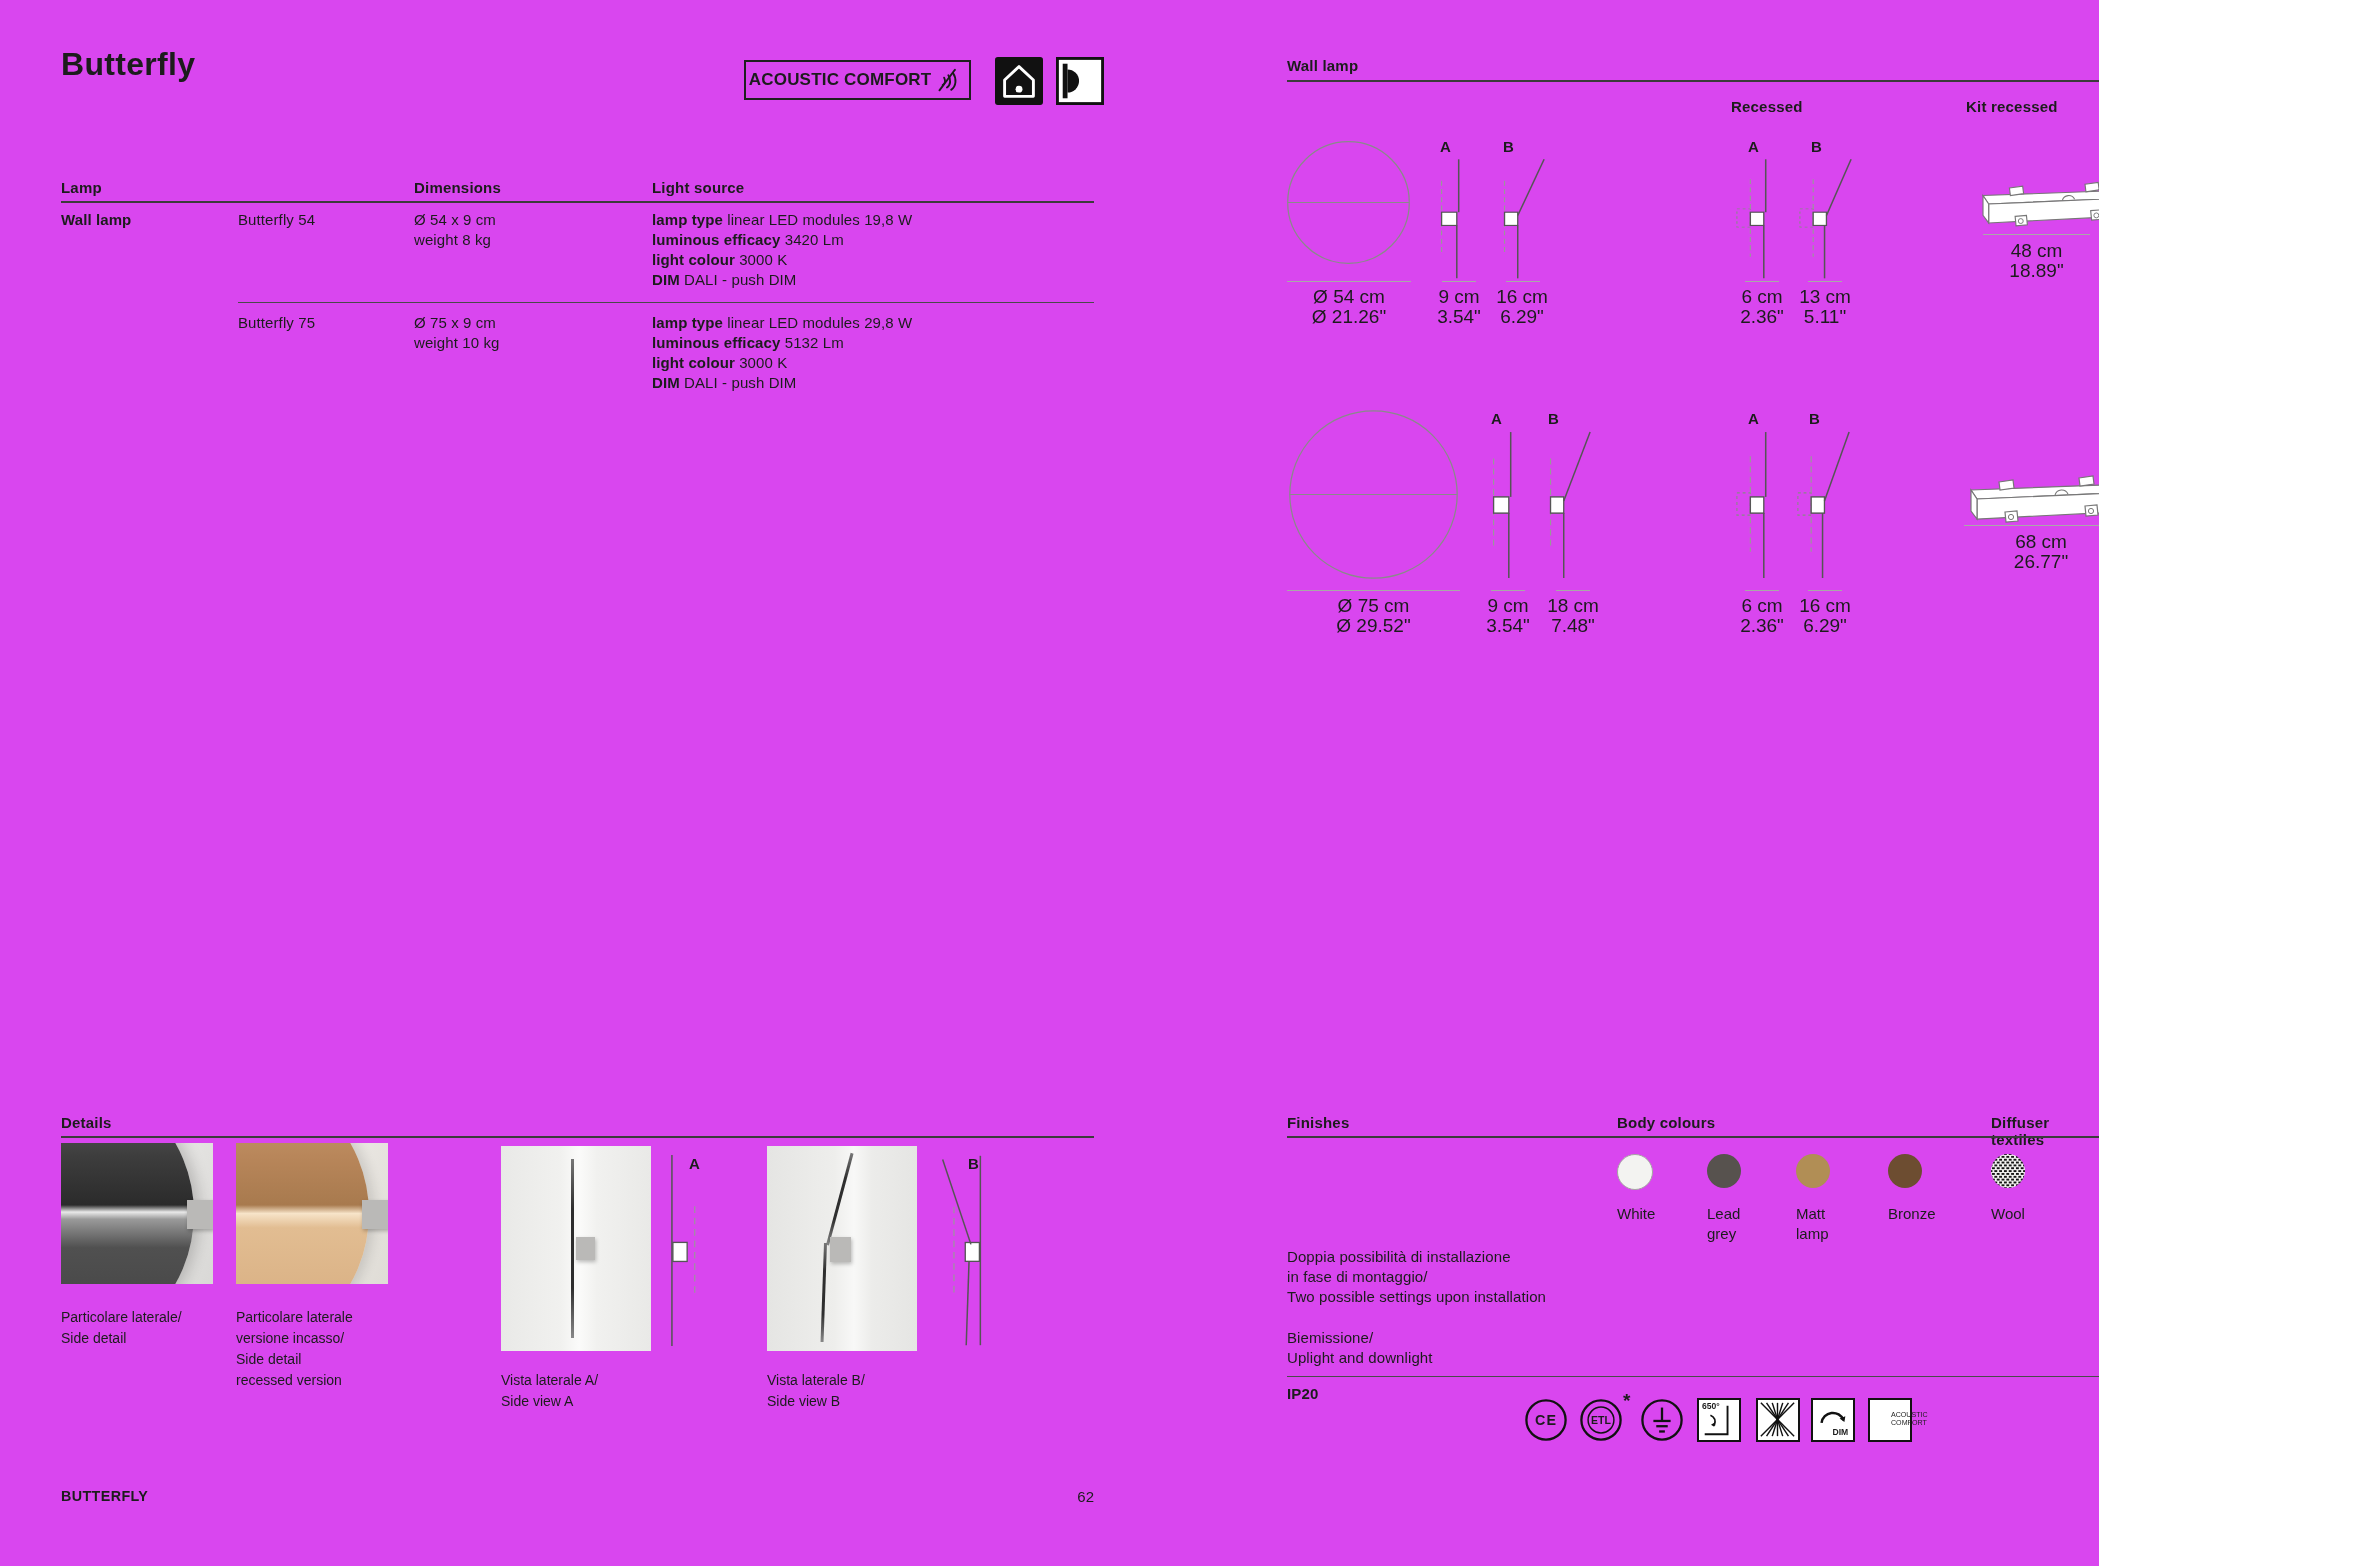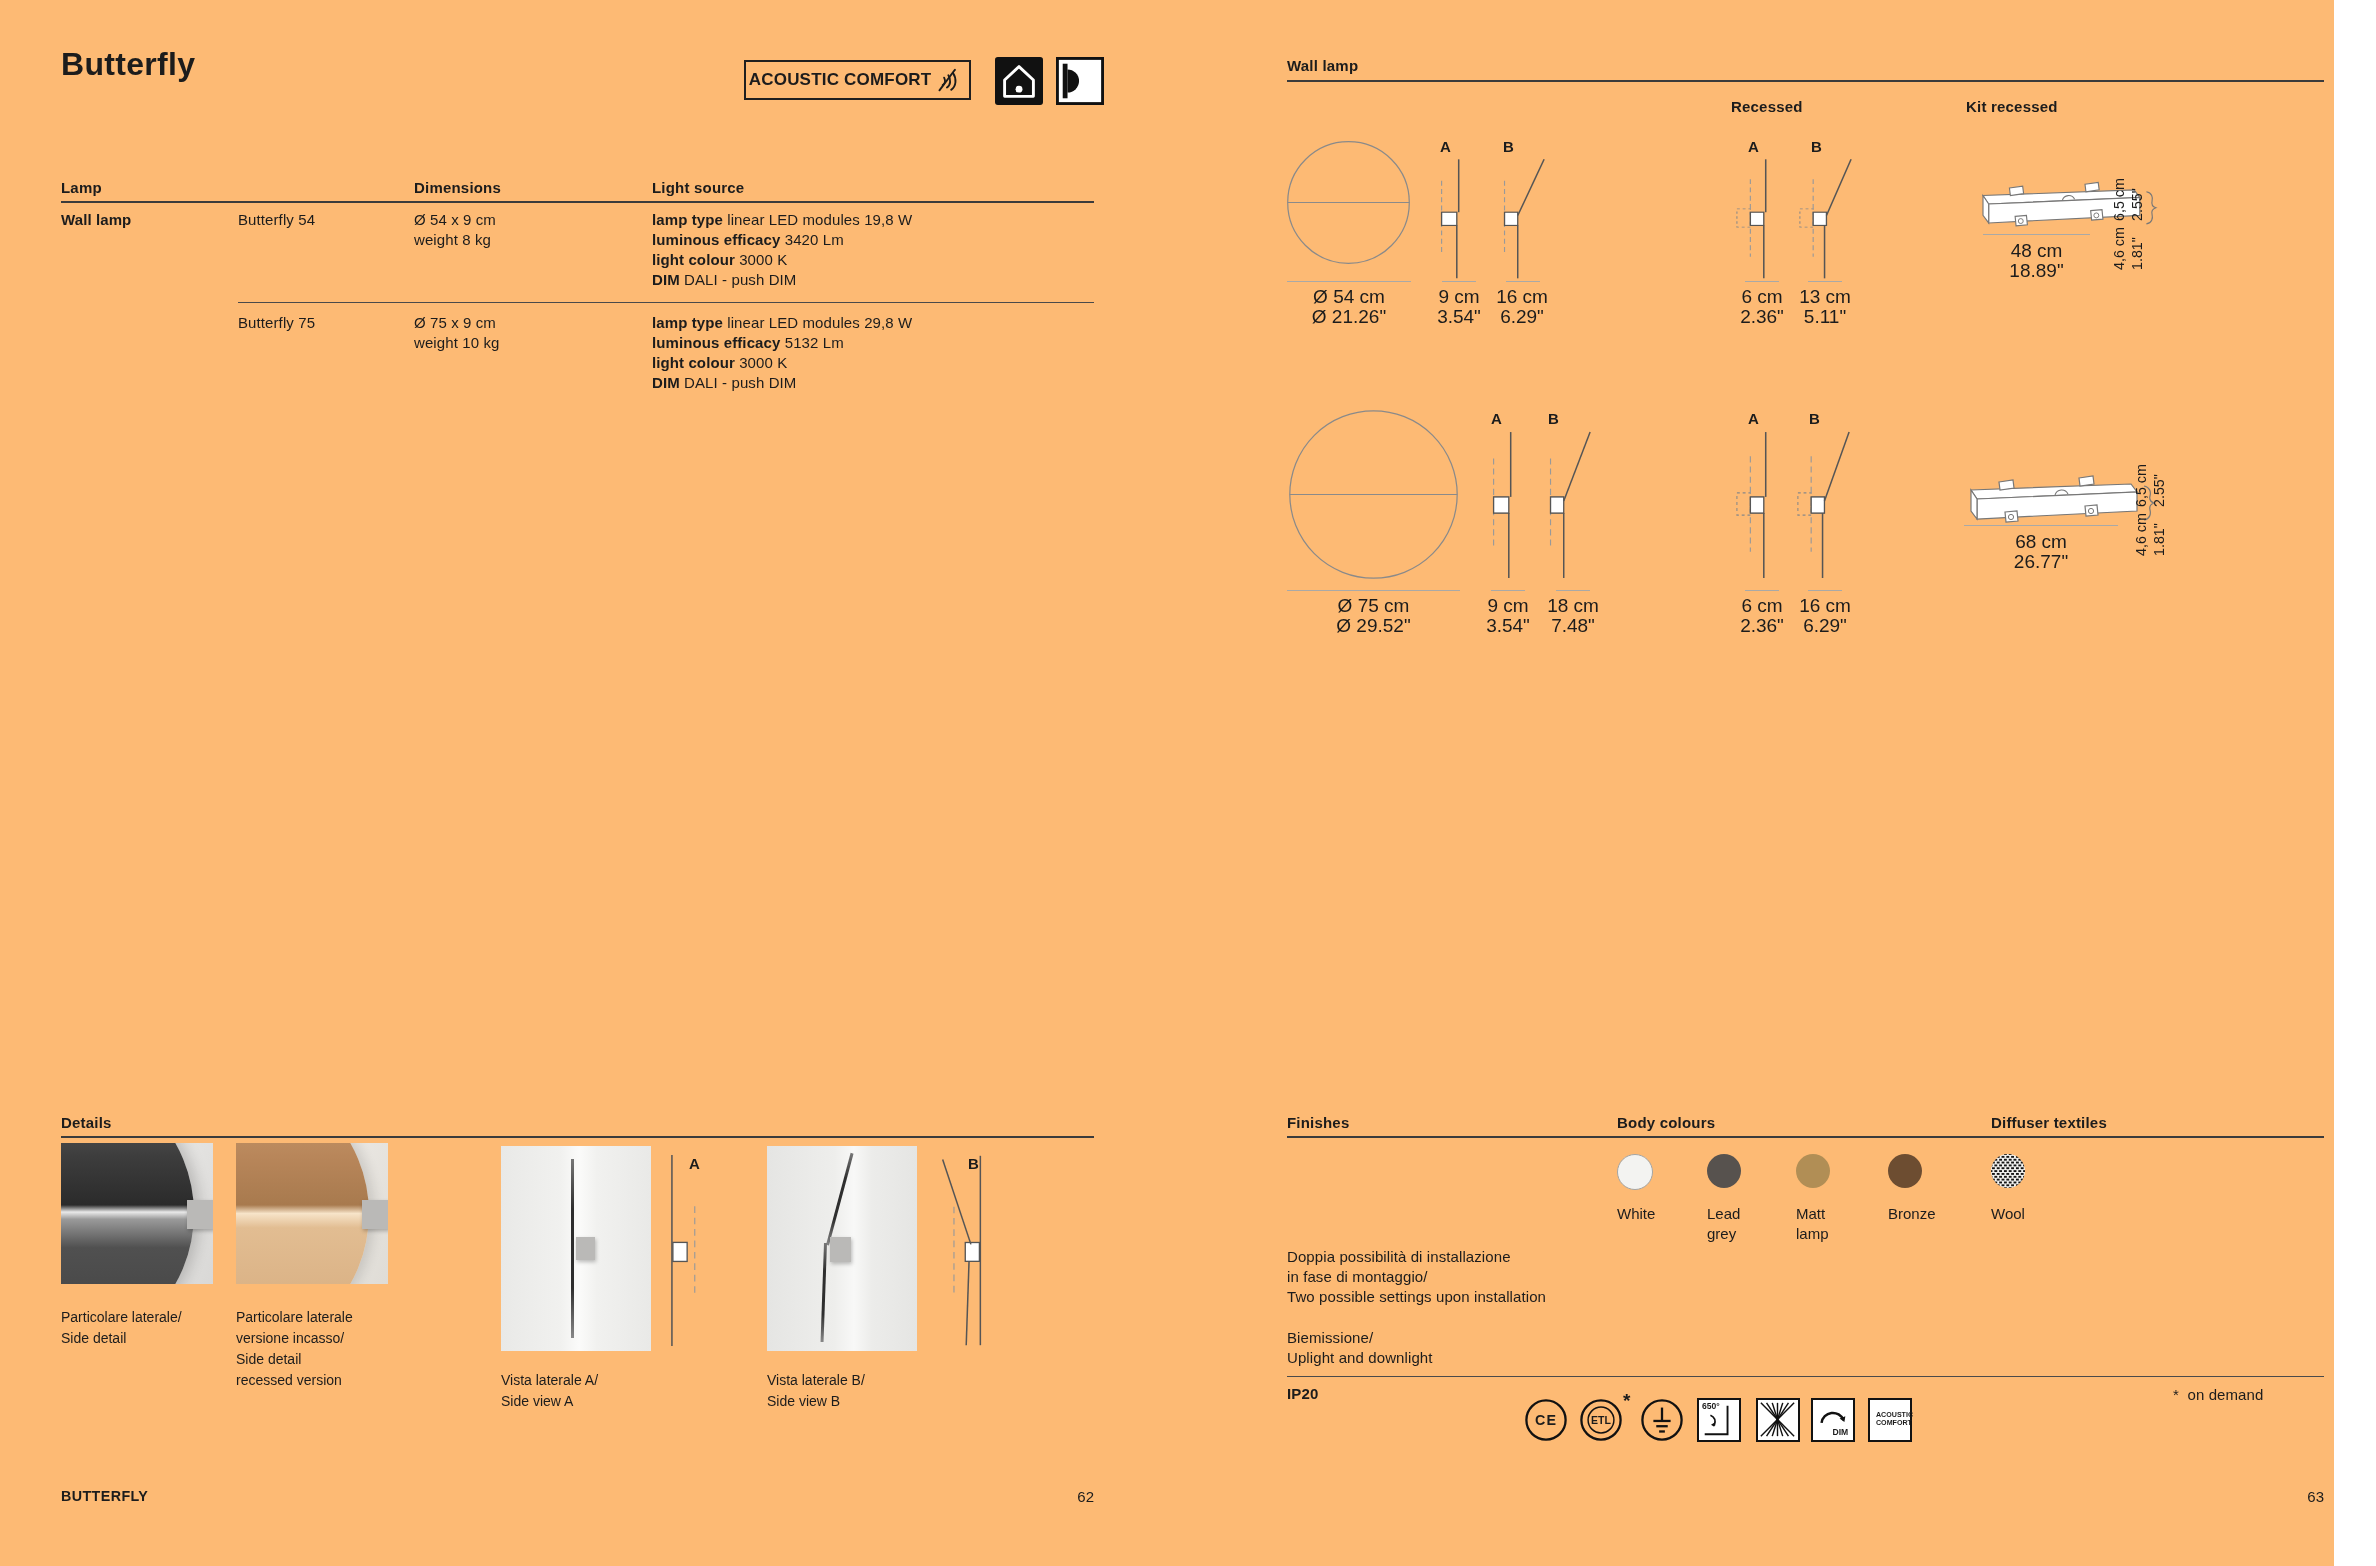--- a/index.html
+++ b/index.html
@@ -1,16 +1,16 @@
 <!DOCTYPE html>
 <html style="font-size:15px"><head>
 <meta charset="utf-8">
 <style>
   html,body{margin:0;padding:0;background:#fff}
-  .sheet{position:relative;width:2334px;height:1566px;background:#fdba74;
+  .sheet{position:relative;width:2099px;height:1566px;background:#d946ef;
          font-family:"Liberation Sans",sans-serif;color:#1c1c1c;overflow:hidden}
   .abs{position:absolute}
   .page-title{font-size:32px;font-weight:600;letter-spacing:0.3px}
   .sec-h{font-size:15px;font-weight:700;letter-spacing:0.2px}
   .txt{font-size:15px;line-height:20px;letter-spacing:0.1px}
   .bold{font-weight:700}
   .rule{position:absolute;height:1.9px;background:#3b3b3b}
   .rule.light{height:1.4px;background:#4a4a4a}
   .dimline{position:absolute;height:1.4px;background:#a9a9a7}
   .dimlab{position:absolute;text-align:center;font-size:19px;line-height:20px;color:#1c1c1c;white-space:nowrap}
@@ -494,21 +494,21 @@
     </svg>
   </div>
   <div class="sq-icon" style="left:1811px;top:1398px">
     <svg width="39" height="39" viewBox="0 0 41 41" fill="none" stroke="#111">
       <path d="M9,24 a12,12 0 0 1 23,-3" stroke-width="2.6"></path>
       <path d="M34,17 l-1,6 l-5,-3.6 z" fill="#111" stroke="none"></path>
     </svg>
     <span class="abs" style="right:4.8px;bottom:2.9px;font-size:8.6px;font-weight:700">DIM</span>
   </div>
   <div class="sq-icon" style="left:1868px;top:1398px">
-    <div class="abs" style="left:6px;top:10.5px;font-size:7.1px;font-weight:700;line-height:8.6px">
+    <div class="abs" style="left:21px;top:10.5px;font-size:7.1px;font-weight:400;line-height:8.6px">
       <div>ACOUSTIC</div>
       <div>COMFORT</div>
     </div>
   </div>
 
   <div class="abs pagenum" style="left:2276px;top:1488px;width:48px">63</div>
 
 </div>
 
 

